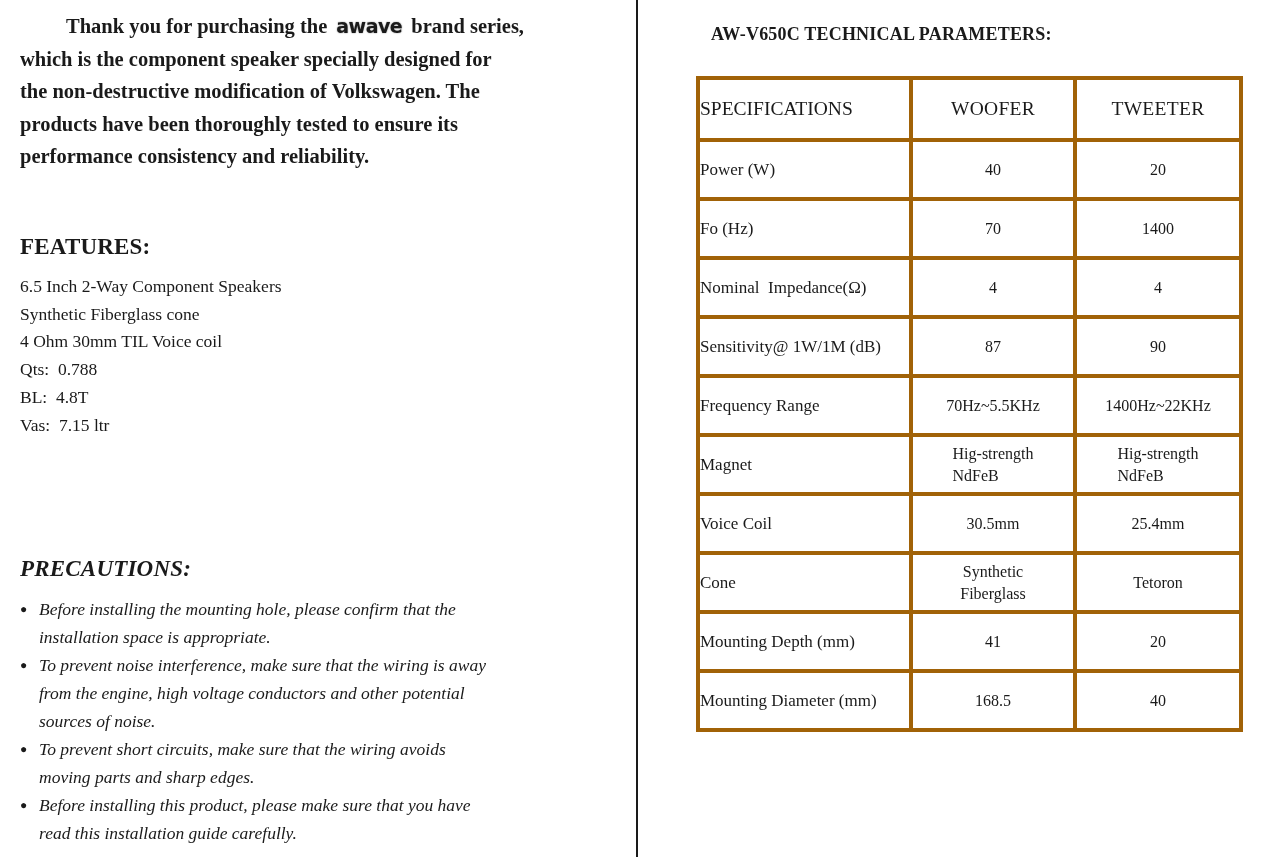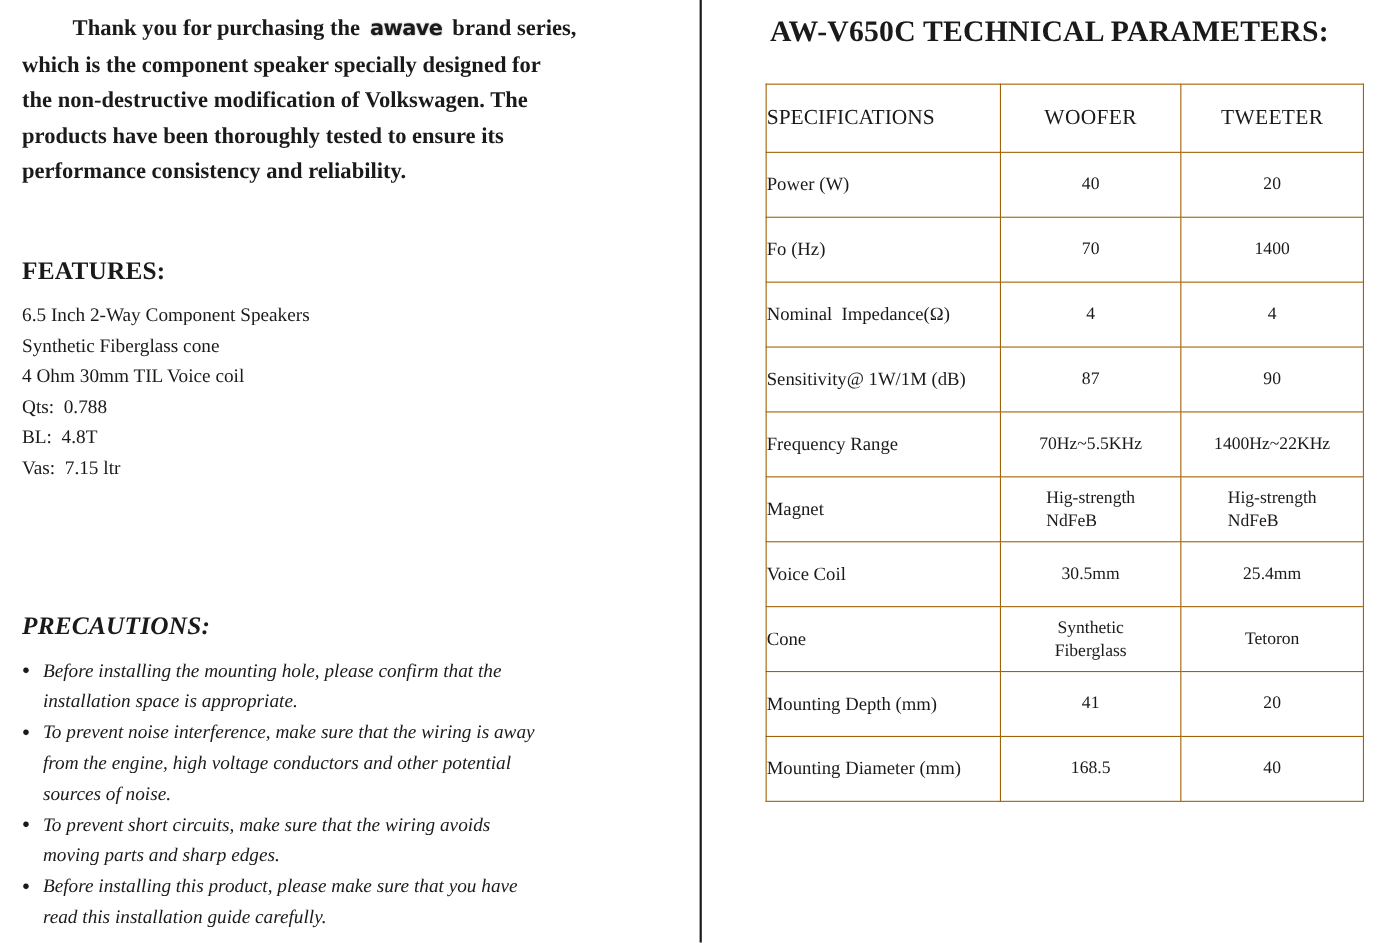--- a/index.html
+++ b/index.html
@@ -45,29 +45,29 @@
 
   .precautions { position:absolute; left:20px; top:556px; width:606px;font-style:italic; }
   .prec-list { list-style:none; margin:11px 0 0 0; padding:0; font-size:17.5px; line-height:28px; }
   .prec-item { display:flex; align-items:flex-start; }
   .prec-bullet { flex:0 0 19px; width:19px; font-size:12px; line-height:28px; }
   .prec-text { white-space:pre-line; }
 
   
   .right-title {
     position:absolute; left:700px; top:13px;
-    font-size:27px; font-weight:bold; letter-spacing:0.2px; margin:0;
+    font-size:18px; font-weight:bold; letter-spacing:0.2px; margin:11px;
   }
 
   .spec-table {
     position:absolute; left:696px; top:76px;
     border-collapse:collapse; table-layout:fixed;
   }
   .spec-table th, .spec-table td {
-    border:1px solid #a16207; font-weight:normal;
+    border:4px solid #a16207; font-weight:normal;
     vertical-align:middle; padding:0;
   }
   .spec-table th { height:62px; }
   .spec-table td { height:59px; }
   .col-spec { width:213px; }
   .col-woofer { width:164px; }
   .col-tweeter { width:166px; }
   .th-spec { text-align:left; padding-left:15px; font-size:19.5px; }
   .th-val  { text-align:center; font-size:19.5px; letter-spacing:0.3px; }
   .td-spec { text-align:left; padding-left:15px; font-size:17px; white-space:pre-wrap;margin-left:29px; }

